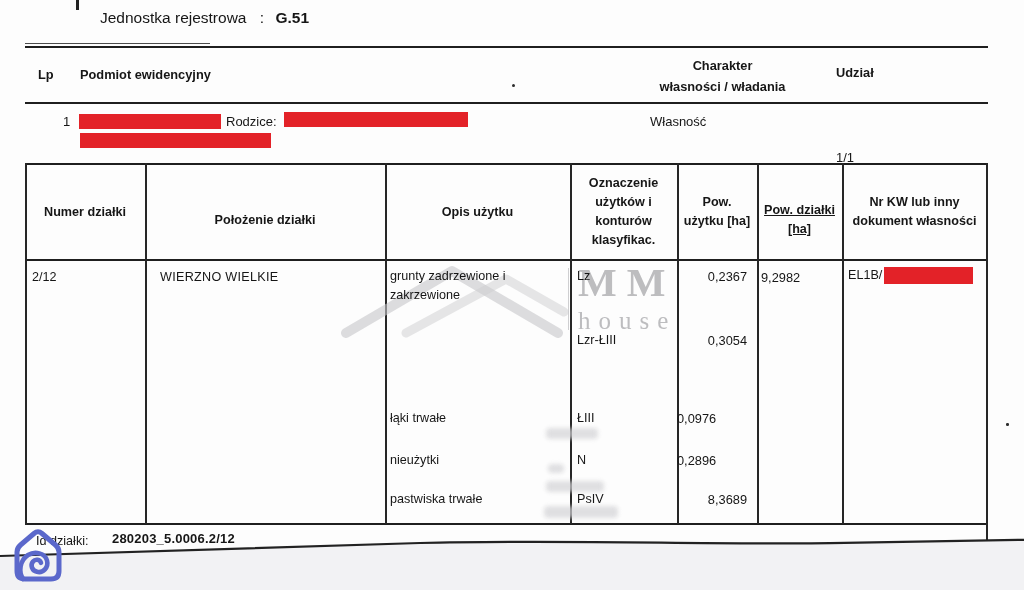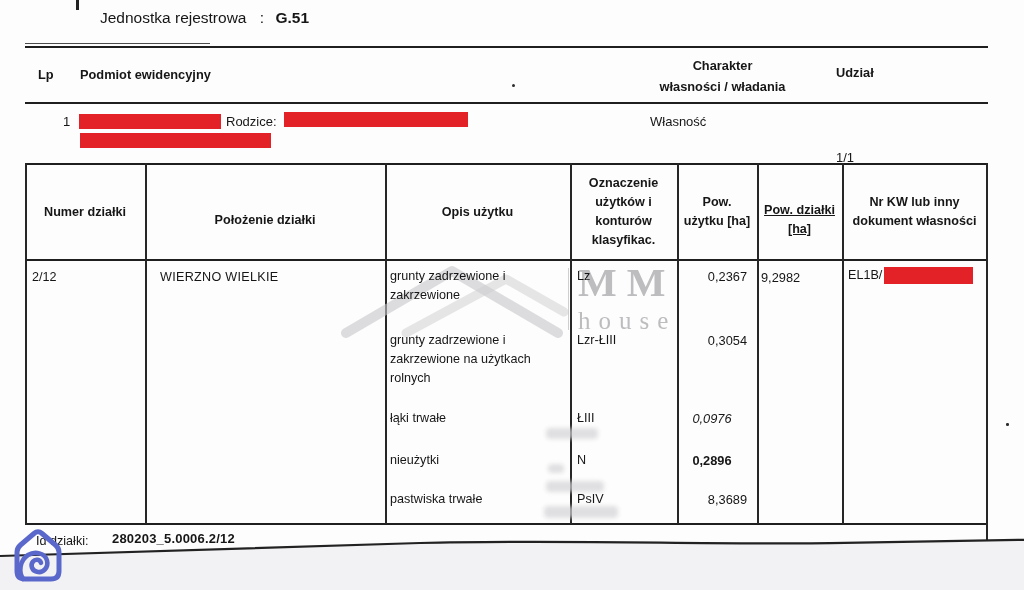--- a/index.html
+++ b/index.html
@@ -96,35 +96,34 @@
 
   <div class="smudge" style="left:546px; top:428px; width:52px; height:11px;"></div>
   <div class="smudge" style="left:548px; top:464px; width:16px; height:9px;"></div>
   <div class="smudge" style="left:546px; top:481px; width:58px; height:11px;"></div>
   <div class="smudge" style="left:544px; top:506px; width:74px; height:12px;"></div>
 
   <div class="abs txt" style="left:32px; top:268px;">2/12</div>
   <div class="abs txt" style="left:160px; top:268px; letter-spacing:.3px;">WIERZNO WIELKIE</div>
 
   <div class="abs txt" style="left:390px; top:267px; width:150px;">grunty zadrzewione i zakrzewione</div>
-  <div class="abs txt" style="left:390px; top:331px; width:150px;">grunty zadrzewione i zakrzewione na użytkach rolnych</div>
   <div class="abs txt" style="left:390px; top:409px; width:150px;">łąki trwałe</div>
   <div class="abs txt" style="left:390px; top:451px; width:150px;">nieużytki</div>
   <div class="abs txt" style="left:390px; top:490px; width:150px;">pastwiska trwałe</div>
 
   <div class="abs txt" style="left:577px; top:267px;">Lz</div>
   <div class="abs txt" style="left:577px; top:331px;">Lzr-ŁIII</div>
   <div class="abs txt" style="left:577px; top:409px;">ŁIII</div>
   <div class="abs txt" style="left:577px; top:451px;">N</div>
   <div class="abs txt" style="left:577px; top:490px;">PsIV</div>
 
   <div class="abs txt num" style="left:677px; top:267px; width:70px; text-align:right;">0,2367</div>
   <div class="abs txt num" style="left:677px; top:331px; width:70px; text-align:right;">0,3054</div>
-  <div class="abs txt num" style="left:677px; top:409px; width:70px; text-align:center;font-style:italic;">0,0976</div>
-  <div class="abs txt num" style="left:677px; top:451px; width:70px; text-align:center;font-weight:bold;">0,2896</div>
+  <div class="abs txt num" style="left:677px; top:409px; width:70px; text-align:left;">0,0976</div>
+  <div class="abs txt num" style="left:677px; top:451px; width:70px; text-align:left;">0,2896</div>
   <div class="abs txt num" style="left:677px; top:490px; width:70px; text-align:right;">8,3689</div>
 
   <div class="abs txt num" style="left:761px; top:268px;">9,2982</div>
 
   <div class="abs txt" style="left:848px; top:266px;">EL1B/</div>
   <div class="redbar" style="left:884px; top:267px; width:89px; height:17px;"></div>
 
   <div class="dot" style="left:1006px; top:423px; width:2.5px; height:2.5px;"></div>
 
   <div class="abs txt" style="left:36px; top:532px;">Id działki:</div>

